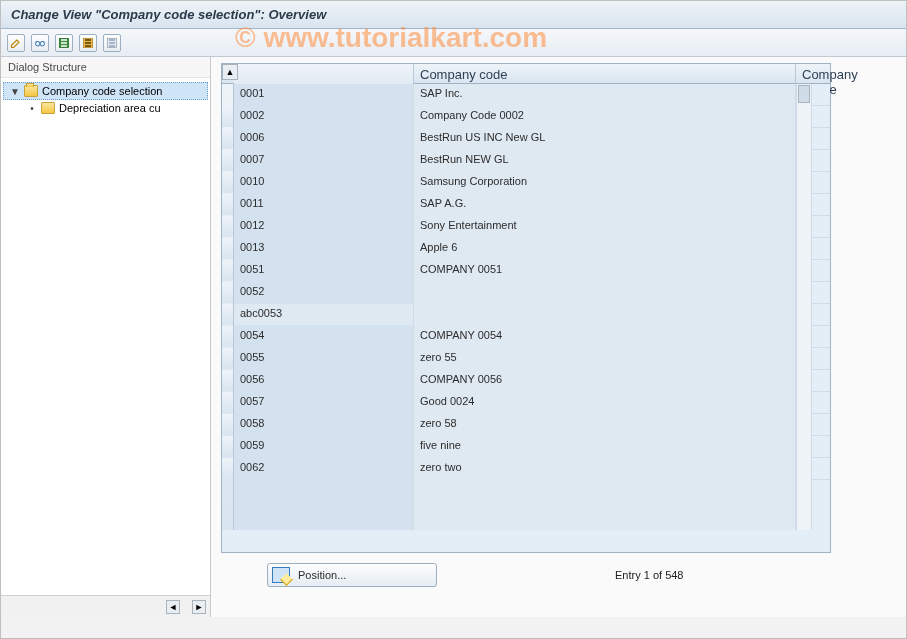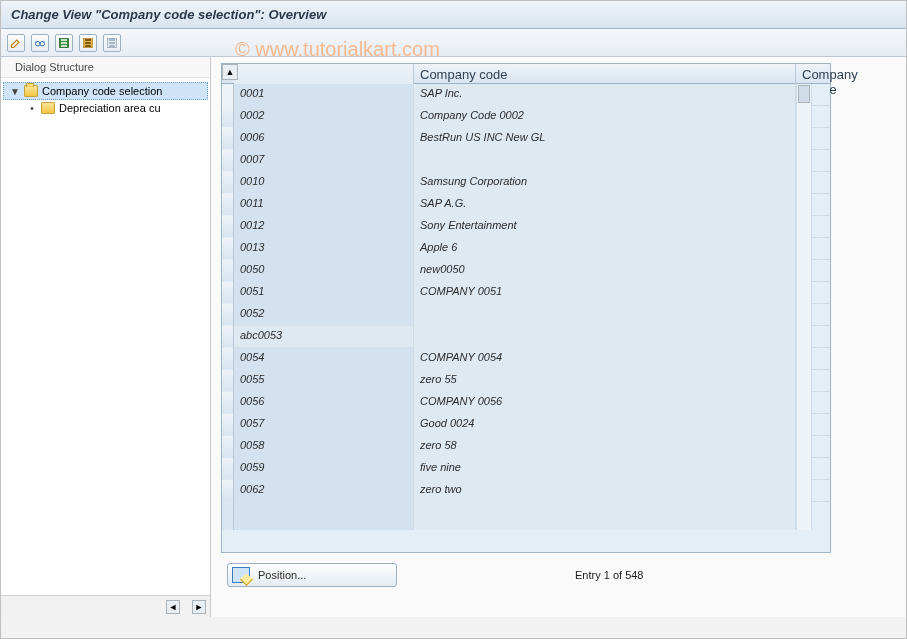--- a/index.html
+++ b/index.html
@@ -34,41 +34,41 @@
     width: 18px; height: 18px;
     display: inline-flex; align-items:center; justify-content:center;
     background: linear-gradient(#fdfdfd,#e9eef3);
     border: 1px solid #9cb0c2;
     border-radius: 2px;
     cursor: pointer;
   }
   .tbtn svg { width: 12px; height: 12px; }
   .watermark {
     position: absolute;
-    top: 38px; left: 235px;
+    top: 22px; left: 235px;
     font-family: Arial, sans-serif;
-    font-size: 20px;
+    font-size: 28px;
     color: rgba(255,140,60,0.55);
-    font-weight: normal;
+    font-weight: bold;
     pointer-events: none;
   }
   .main {
     display: flex;
     height: 560px;
     background: #fff;
   }
   .sidebar {
     width: 210px;
     border-right: 1px solid #c9c9c9;
     display: flex;
     flex-direction: column;
     background: #f7f7f7;
   }
   .side-header {
-    padding: 4px 14px;
+    padding: 4px 7px;
     color: #4a4a4a;
     font-size: 11px;
     background: #f7f7f7;
     border-bottom: 1px solid #e5e5e5;
   }
   .tree {
     flex: 1;
     padding: 4px 2px;
     background: #fff;
     overflow: hidden;
@@ -156,21 +156,20 @@
     border-right:1px solid #b9c8d6;
   }
   .grid-body {
     flex:1;
     overflow:hidden;
     background:#e3eef7;
   }
   .grid-row {
     height: 22px;
     border-bottom: 1px solid #cfdbe6;
-    font-style: italic;
   }
   .grid-row .cell {
     border-right: 1px solid #cfdbe6;
     padding: 3px 6px;
     background:#dfe9f2;
     color:#2c2c2c;
     font-size:11px;
     white-space:nowrap;
     overflow:hidden;
   }
@@ -188,20 +187,21 @@
     align-items:center;
     gap:8px;
     border:1px solid #9cb0c2;
     background:linear-gradient(#fdfdfd,#e5ecf3);
     border-radius:3px;
     padding: 3px 10px 3px 4px;
     cursor:pointer;
     font-size:11px;
     color:#2c2c2c;
     min-width: 170px;
+    margin-left: 40px;
   }
   .position-btn .icon {
     width:18px;height:16px;
     background:#cfe4f7;
     border:1px solid #3a7bbf;
     position:relative;
   }
   .position-btn .icon::after{
     content:""; position:absolute; right:-2px; bottom:-2px;
     width:8px;height:8px; border:1px solid #cc9a00;
@@ -324,20 +324,21 @@
           </div>
           <div class="grid-row">
             <div class="rowselector"></div>
             <div class="cell code">0006</div>
             <div class="cell">BestRun US INC New GL</div>
             <div class="vsb"></div>
           </div>
           <div class="grid-row">
             <div class="rowselector"></div>
             <div class="cell code">0007</div>
+            <div class="cell">BestRun NEW GL</div>
             <div class="vsb"></div>
           </div>
           <div class="grid-row">
             <div class="rowselector"></div>
             <div class="cell code">0010</div>
             <div class="cell">Samsung Corporation</div>
             <div class="vsb"></div>
           </div>
           <div class="grid-row">
             <div class="rowselector"></div>
@@ -348,26 +349,20 @@
           <div class="grid-row">
             <div class="rowselector"></div>
             <div class="cell code">0012</div>
             <div class="cell">Sony Entertainment</div>
             <div class="vsb"></div>
           </div>
           <div class="grid-row">
             <div class="rowselector"></div>
             <div class="cell code">0013</div>
             <div class="cell">Apple 6</div>
-            <div class="vsb"></div>
-          </div>
-          <div class="grid-row">
-            <div class="rowselector"></div>
-            <div class="cell code">0050</div>
-            <div class="cell">new0050</div>
             <div class="vsb"></div>
           </div>
           <div class="grid-row">
             <div class="rowselector"></div>
             <div class="cell code">0051</div>
             <div class="cell">COMPANY 0051</div>
             <div class="vsb"></div>
           </div>
           <div class="grid-row">
             <div class="rowselector"></div>

